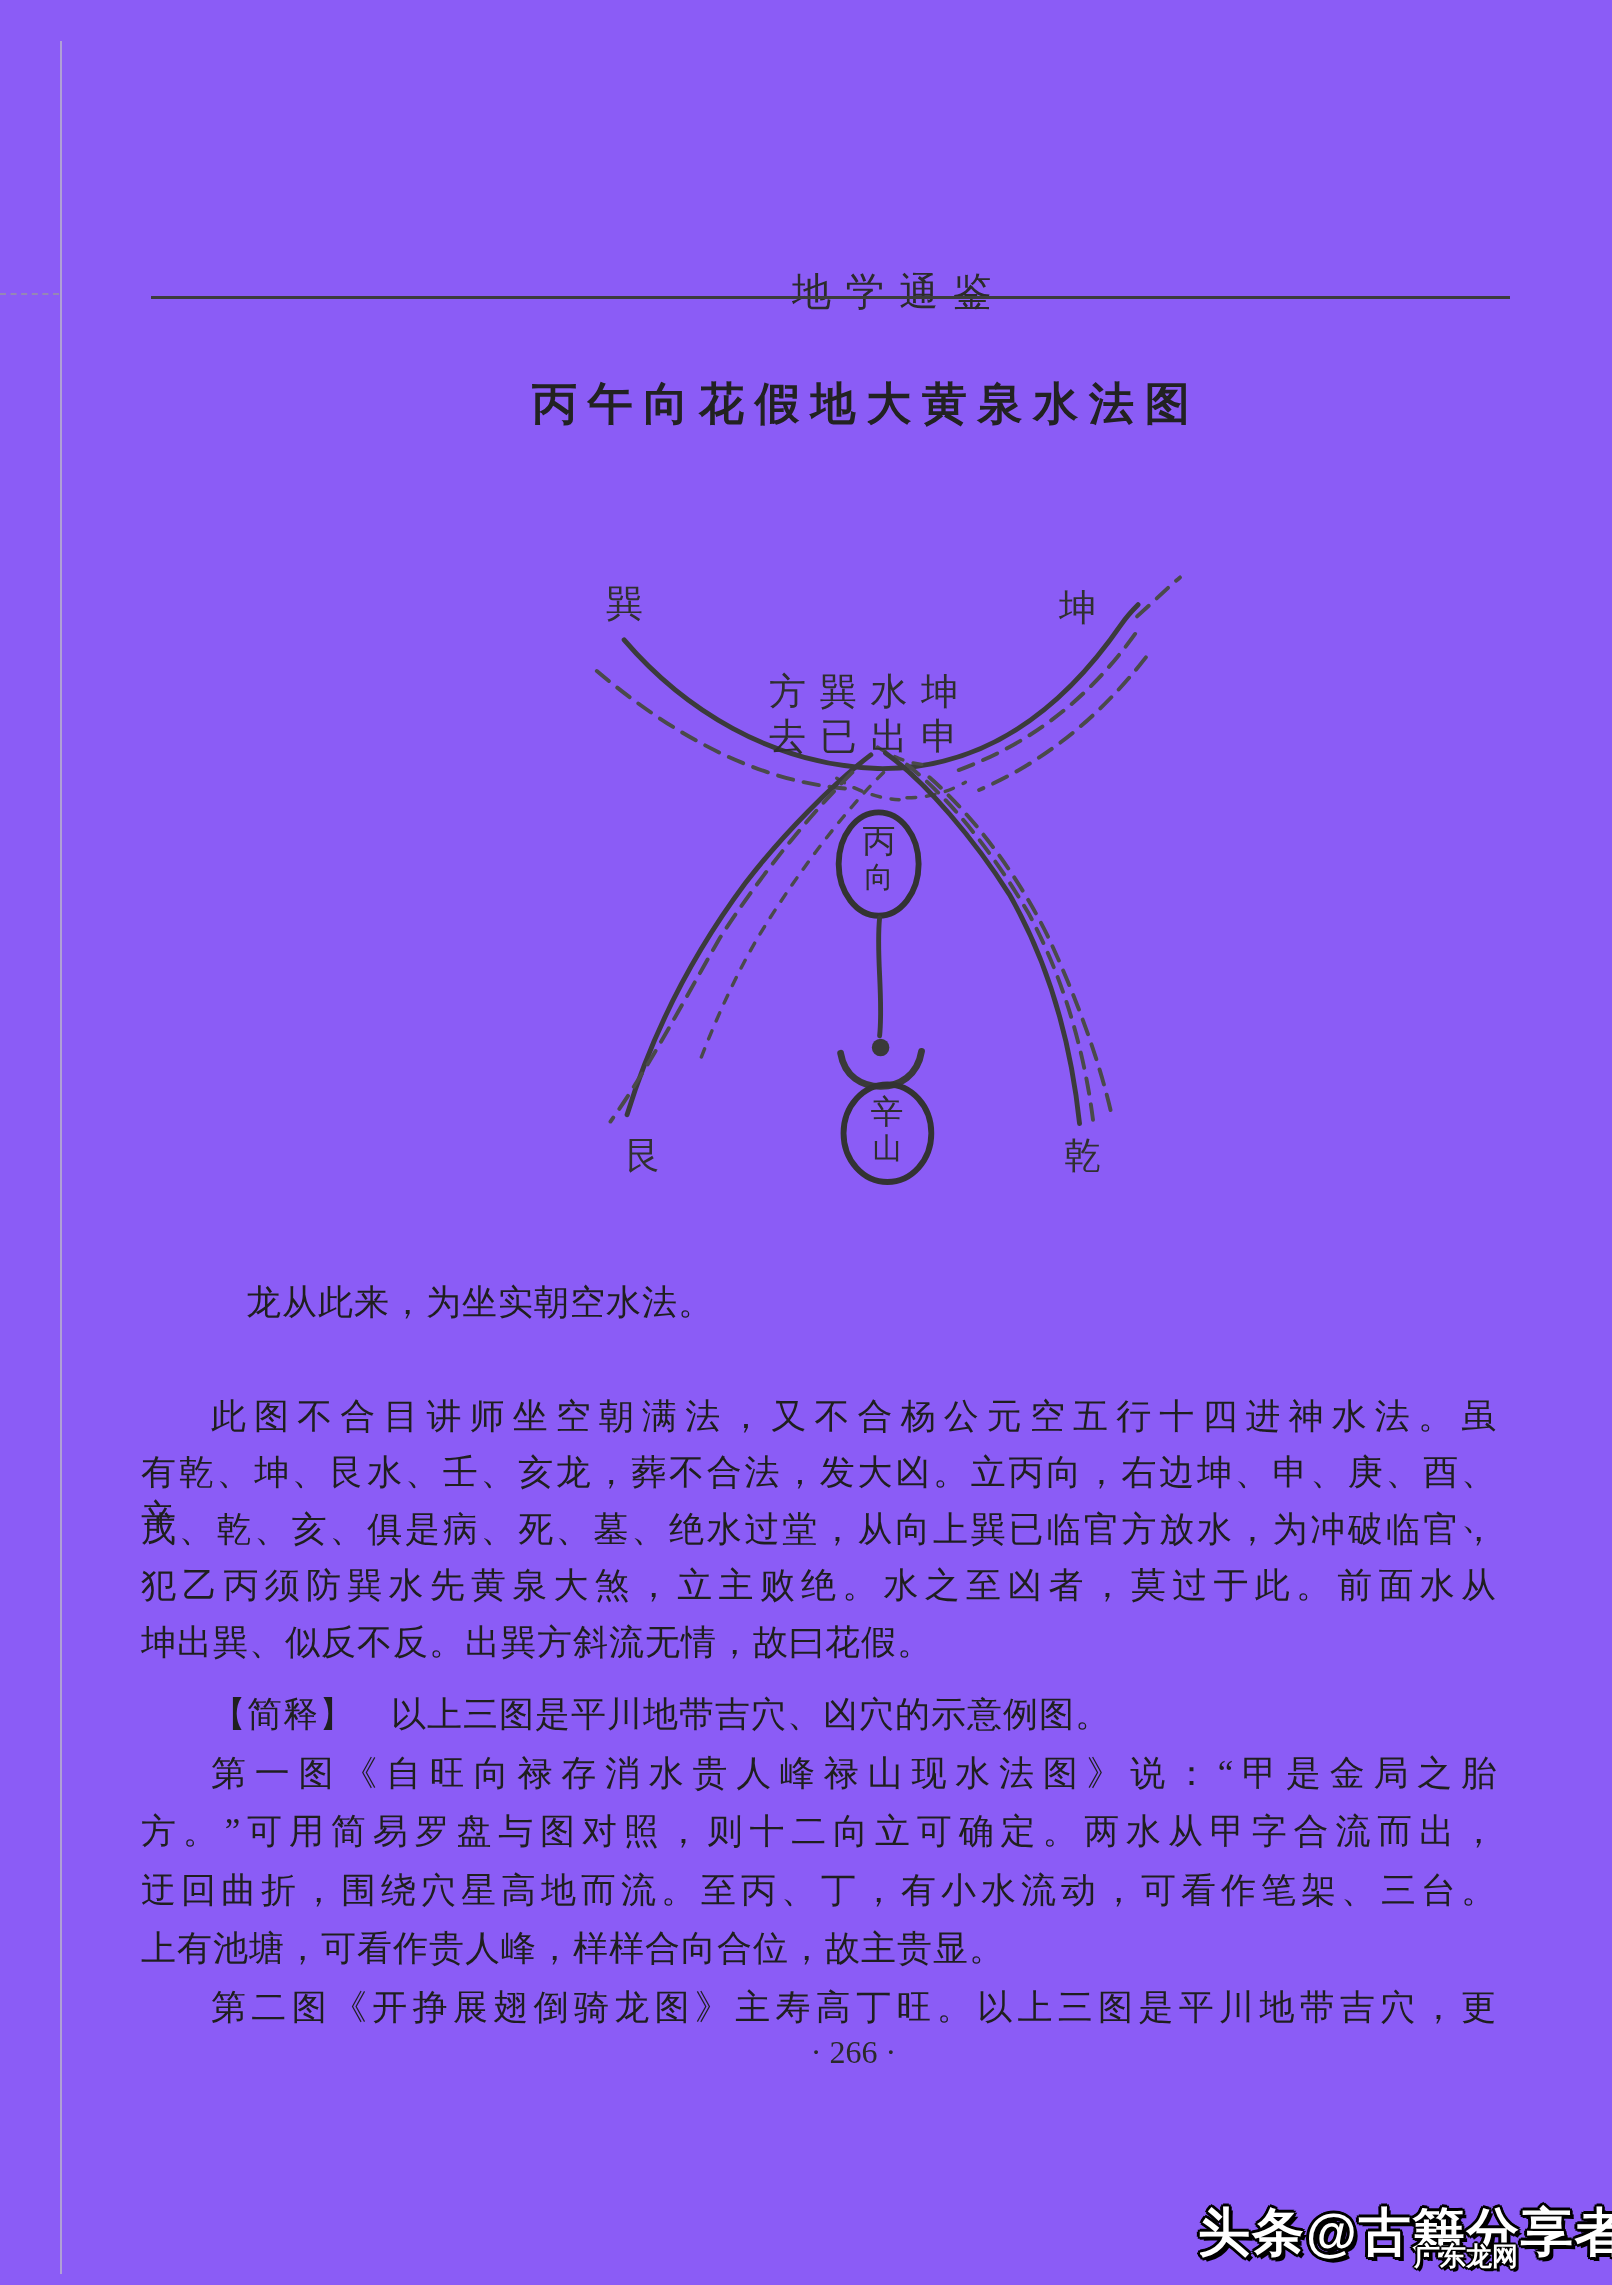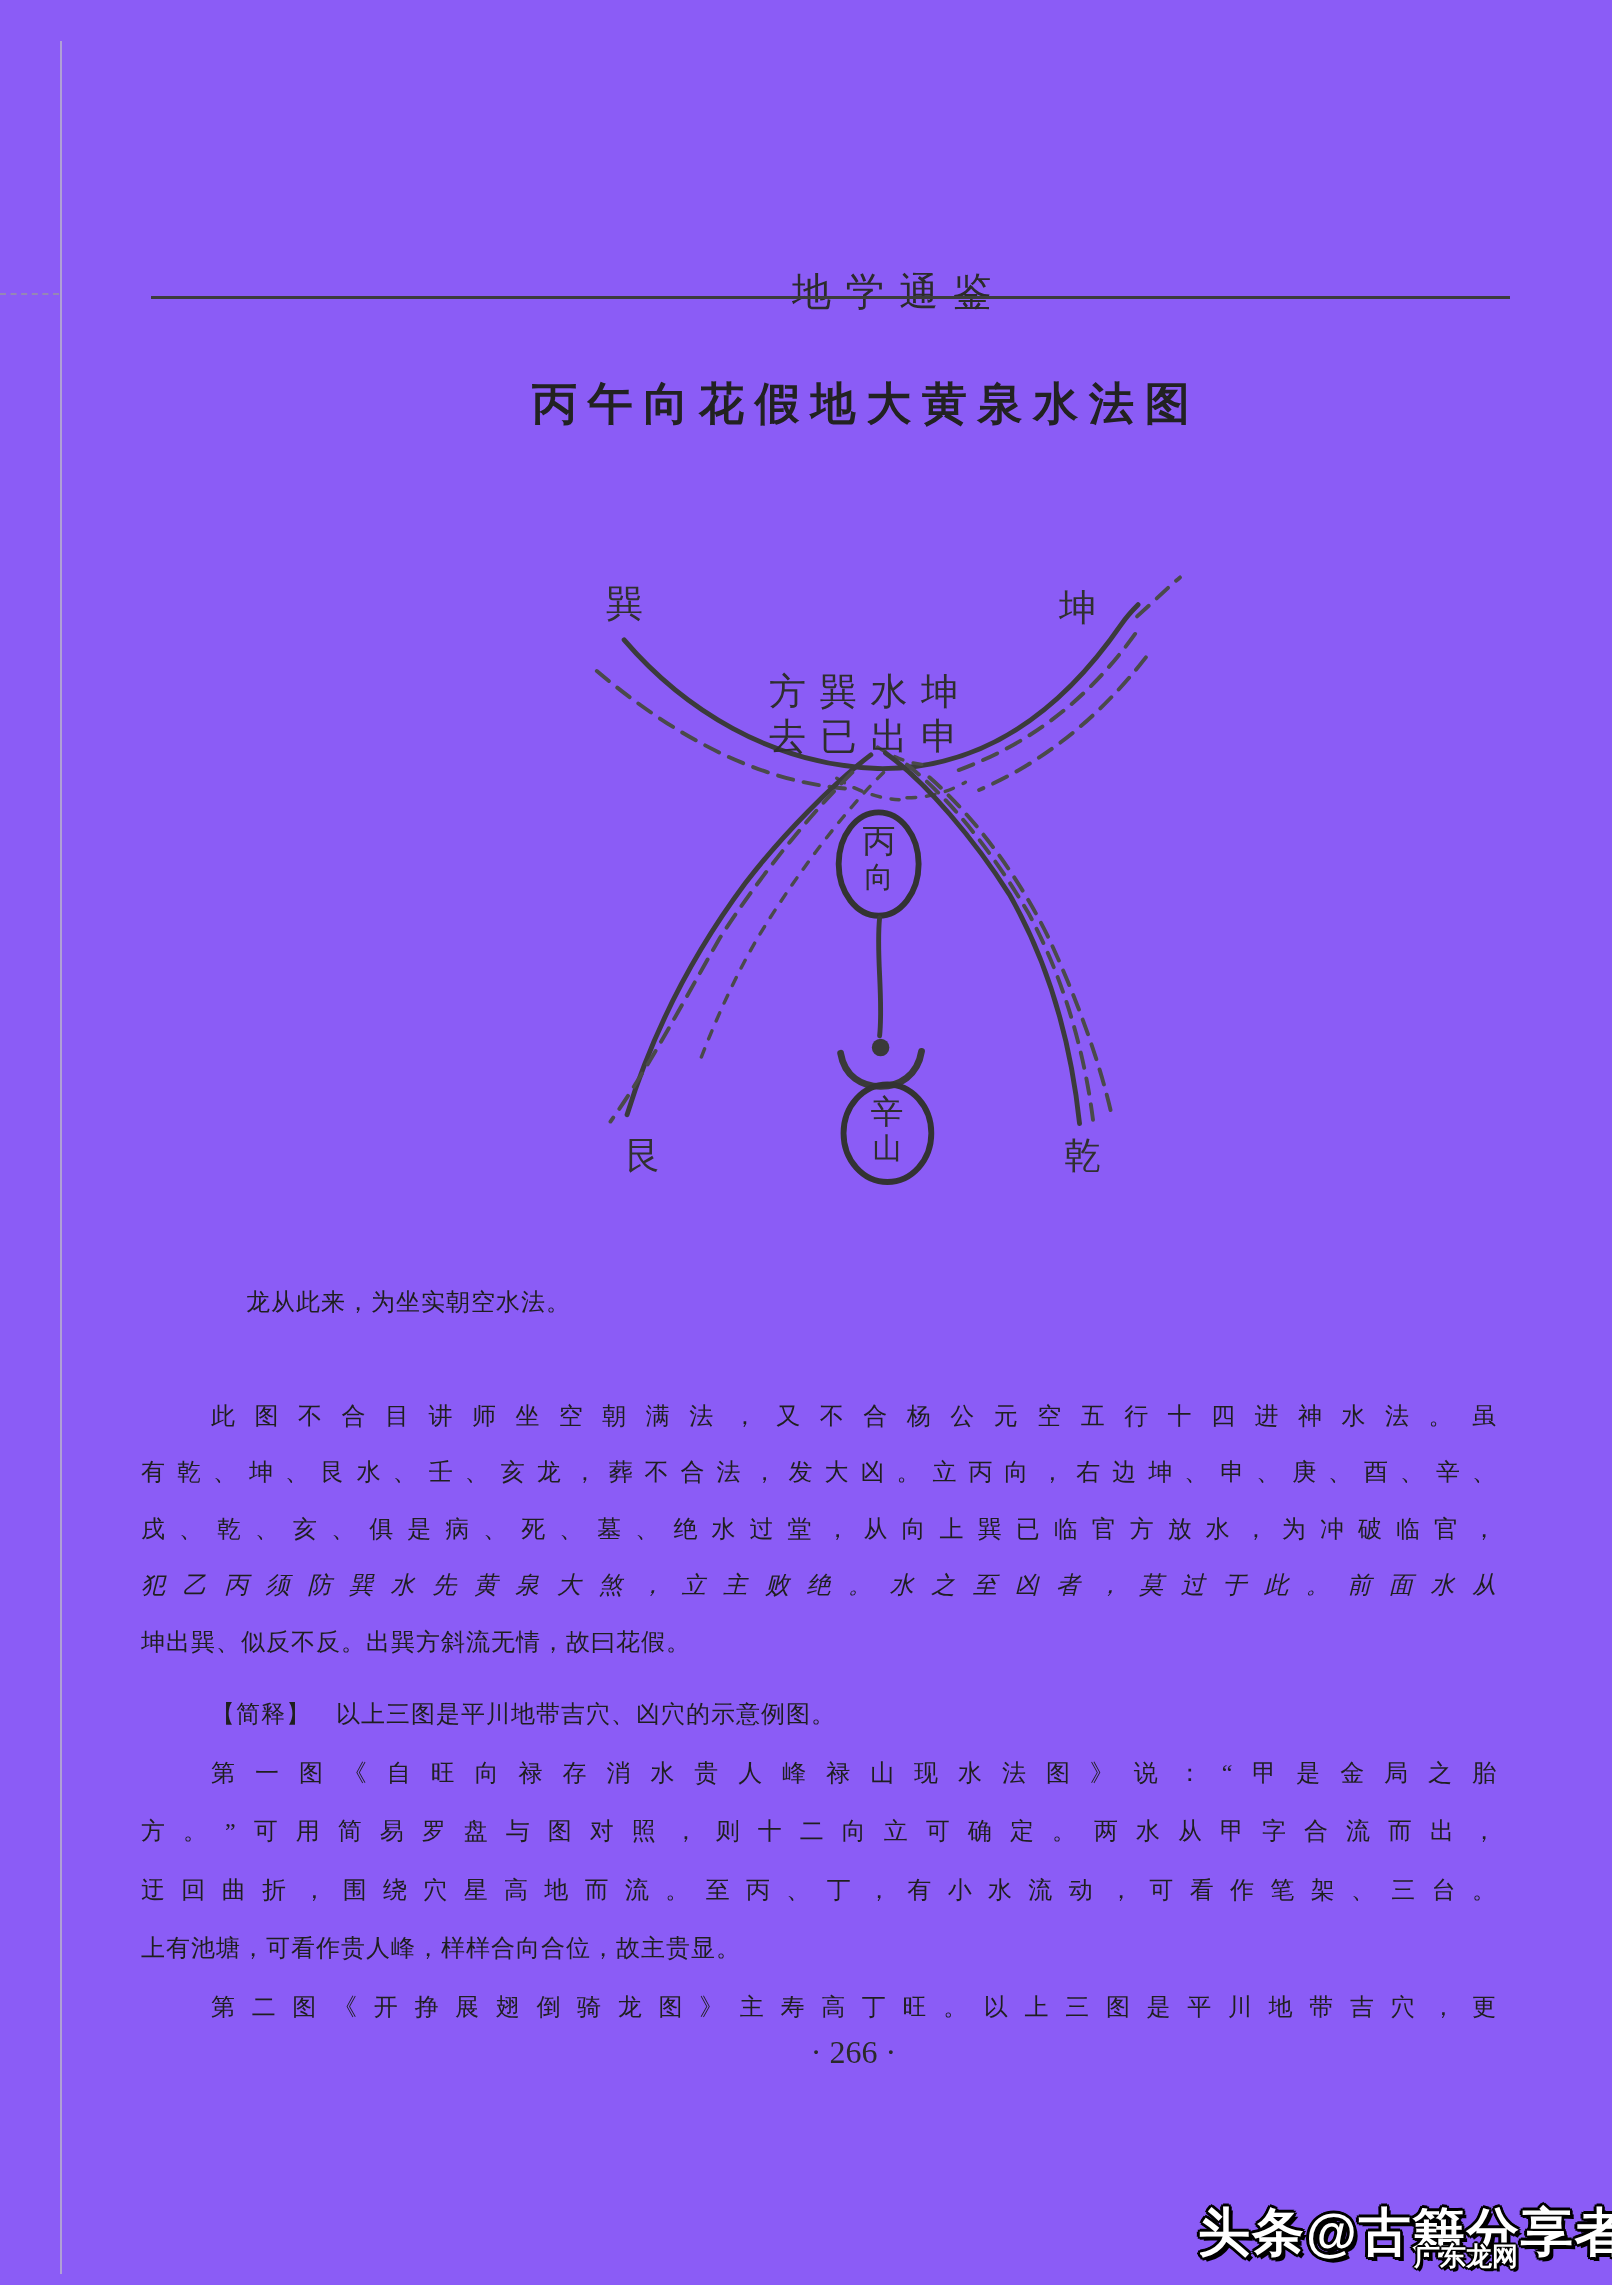--- a/index.html
+++ b/index.html
@@ -22,21 +22,21 @@
   .chapter-title{position:absolute;left:532px;top:374px;font-size:45px;font-weight:bold;letter-spacing:10.7px;color:#222;white-space:nowrap;}
   
   .dlabel{position:absolute;font-size:37px;color:#303030;}
   .water-cols{position:absolute;left:769px;top:673px;display:flex;flex-direction:row;gap:13.7px;}
   .water-col{display:flex;flex-direction:column;gap:7.8px;width:37px;align-items:center;}
   .water-col span{font-size:37px;line-height:37px;color:#2e2e2e;}
   .oval-label{position:absolute;width:80px;display:flex;flex-direction:column;align-items:center;gap:4.9px;}
   .oval-label .c1{font-size:33px;line-height:33px;color:#2e2e2e;}
   .oval-label .c2{font-size:29px;line-height:29px;color:#2e2e2e;}
   
-  .bline{position:absolute;left:141px;width:1356px;font-size:24px;line-height:45px;letter-spacing:1px;color:#1f1f1f;white-space:nowrap;}
+  .bline{position:absolute;left:141px;width:1356px;font-size:35px;line-height:45px;letter-spacing:1px;color:#1f1f1f;white-space:nowrap;}
   .jline{white-space:normal;text-align:justify;text-align-last:justify;}
   .indent{box-sizing:border-box;padding-left:70px;}
   .page-number{position:absolute;left:707px;top:2034px;width:293px;text-align:center;font-size:32px;color:#2a2a2a;}
   
   .wm-main{
     position:absolute;left:1198px;top:2198px;
     font-family:"Liberation Sans","DejaVu Sans",sans-serif;
     font-size:52px;font-weight:bold;letter-spacing:2px;color:#ffffff;white-space:nowrap;
     text-shadow:-2.9px 0 0 #000,2.9px 0 0 #000,0 -2.9px 0 #000,0 2.9px 0 #000,
                 -2px -2px 0 #000,2px 2px 0 #000,-2px 2px 0 #000,2px -2px 0 #000,3.9px 3.9px 0 #000;
@@ -124,21 +124,21 @@
   <div class="oval-label" style="left:847px;top:1096px;">
     <span class="c1">辛</span>
     <span class="c2">山</span>
   </div>
 
   <div class="bline" style="top:1280px;left:246px;">龙从此来，为坐实朝空水法。</div>
 
   <div class="bline jline indent" style="top:1394px;">此图不合目讲师坐空朝满法，又不合杨公元空五行十四进神水法。虽</div>
   <div class="bline jline" style="top:1450px;">有乾、坤、艮水、壬、亥龙，葬不合法，发大凶。立丙向，右边坤、申、庚、酉、辛、</div>
   <div class="bline jline" style="top:1507px;">戌、乾、亥、俱是病、死、墓、绝水过堂，从向上巽已临官方放水，为冲破临官，</div>
-  <div class="bline jline" style="top:1563px;font-style:italic;">犯乙丙须防巽水先黄泉大煞，立主败绝。水之至凶者，莫过于此。前面水从</div>
+  <div class="bline jline" style="top:1563px;">犯乙丙须防巽水先黄泉大煞，立主败绝。水之至凶者，莫过于此。前面水从</div>
   <div class="bline" style="top:1620px;">坤出巽、似反不反。出巽方斜流无情，故曰花假。</div>
 
   <div class="bline indent" style="top:1692px;">【简释】　以上三图是平川地带吉穴、凶穴的示意例图。</div>
   <div class="bline jline indent" style="top:1751px;">第一图《自旺向禄存消水贵人峰禄山现水法图》说：“甲是金局之胎</div>
   <div class="bline jline" style="top:1809px;">方。”可用简易罗盘与图对照，则十二向立可确定。两水从甲字合流而出，</div>
   <div class="bline jline" style="top:1868px;">迂回曲折，围绕穴星高地而流。至丙、丁，有小水流动，可看作笔架、三台。</div>
   <div class="bline" style="top:1926px;">上有池塘，可看作贵人峰，样样合向合位，故主贵显。</div>
   <div class="bline jline indent" style="top:1985px;">第二图《开挣展翅倒骑龙图》主寿高丁旺。以上三图是平川地带吉穴，更</div>
 
   <div class="page-number">· 266 ·</div>

